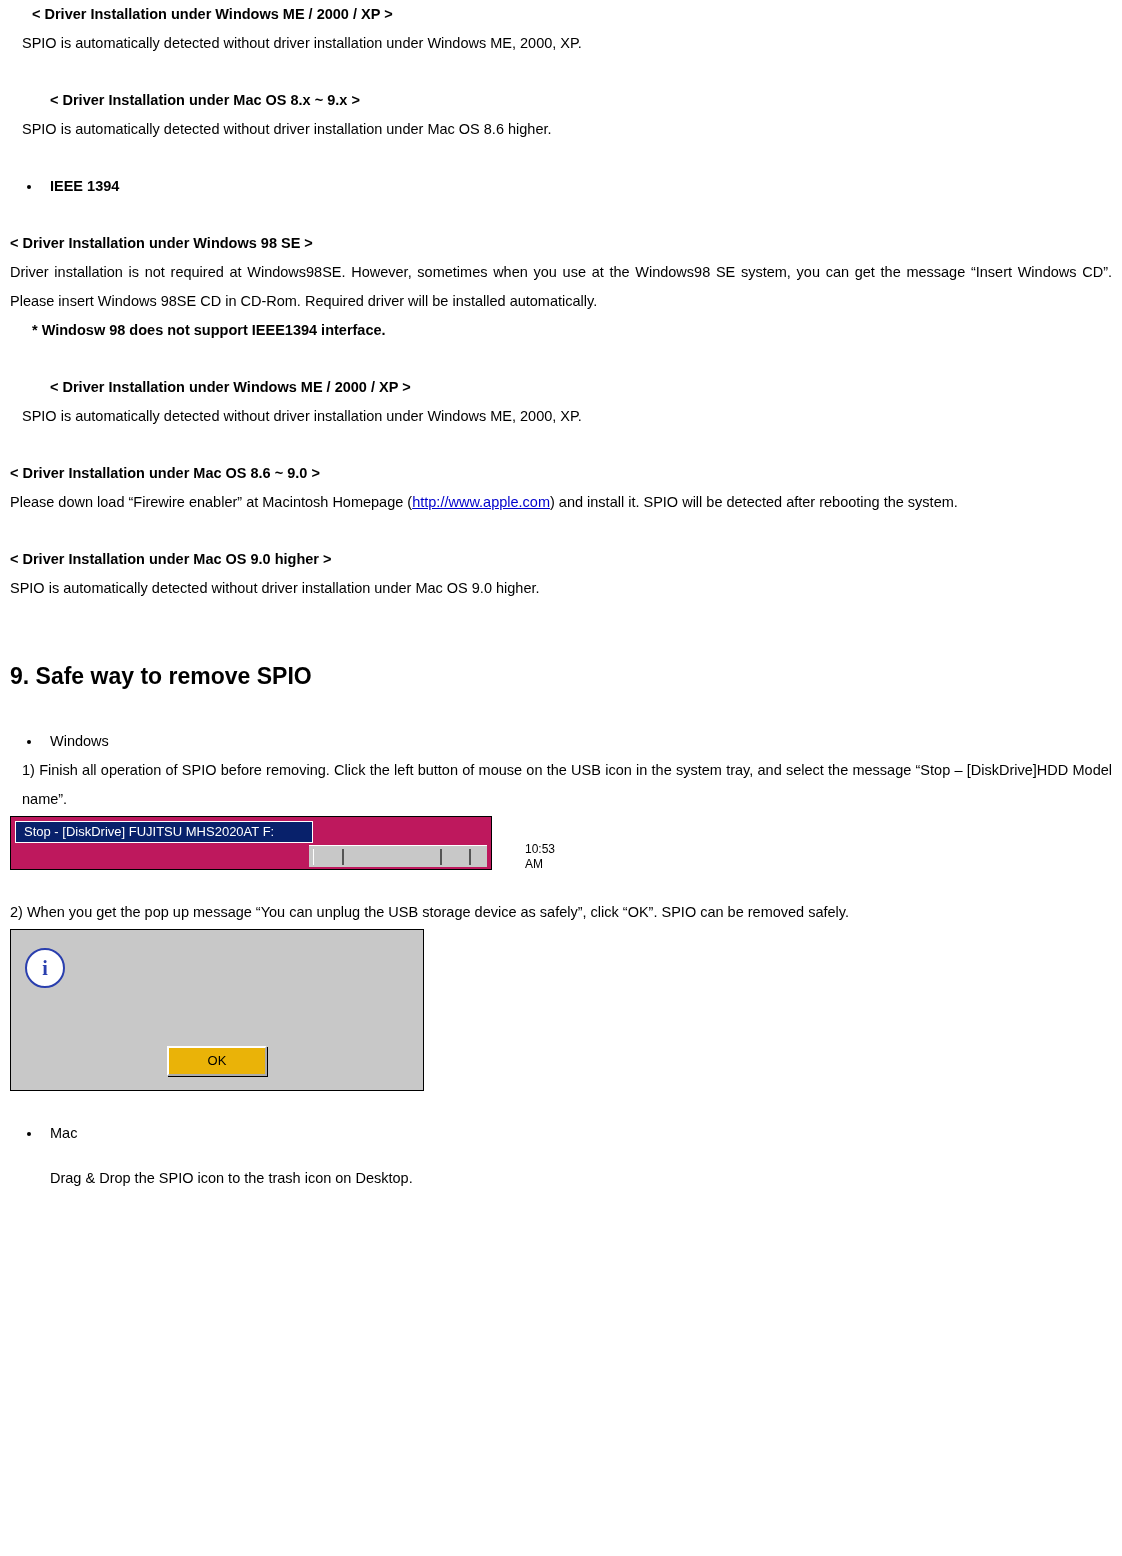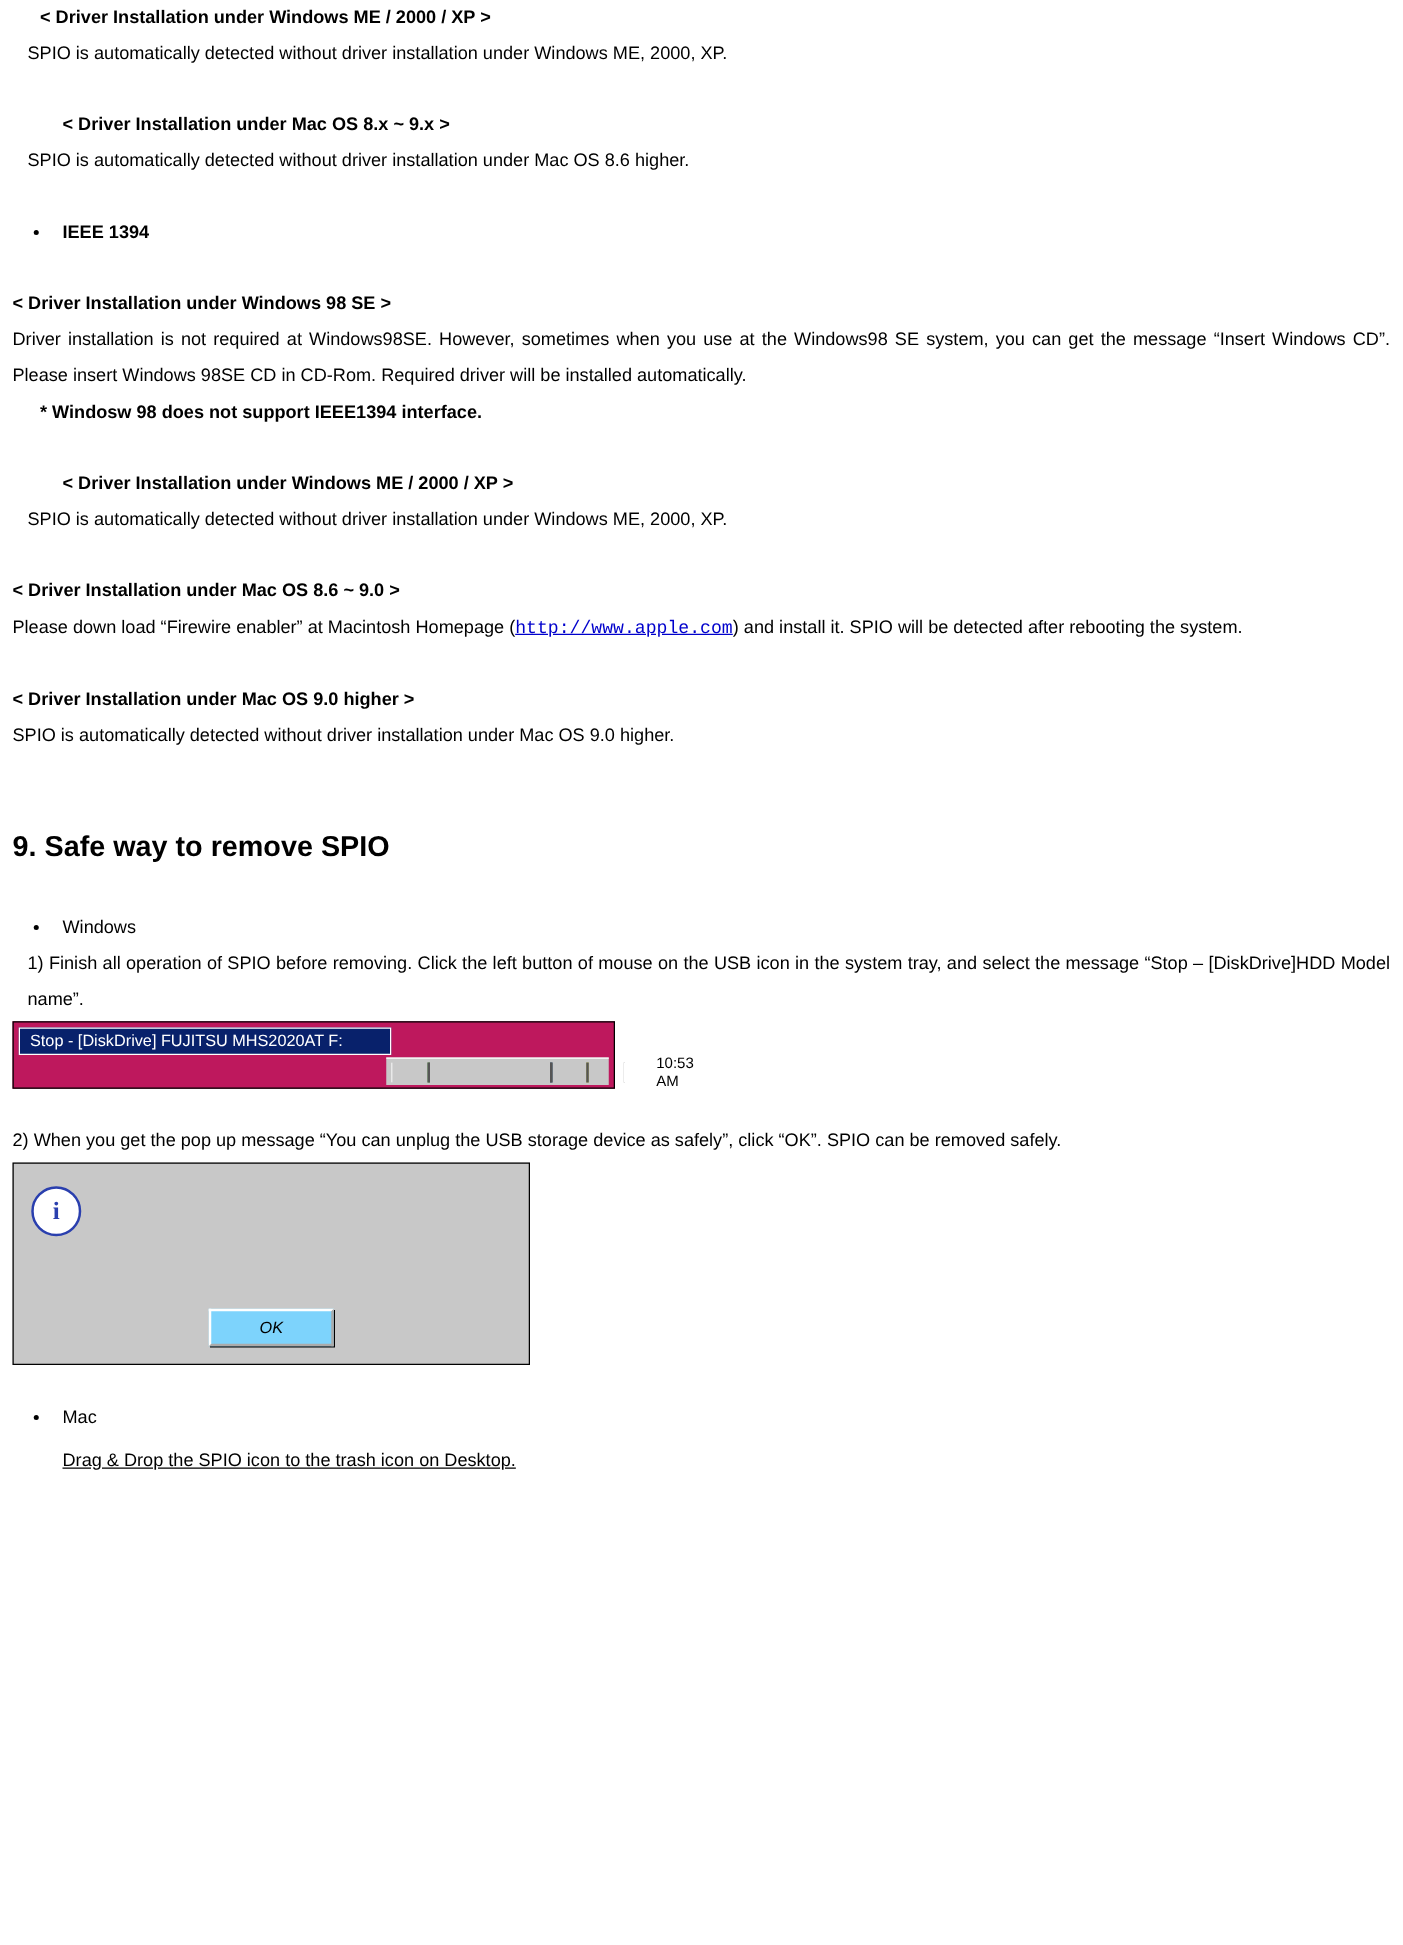--- a/index.html
+++ b/index.html
@@ -31,21 +31,21 @@
 
   ul.bullet {
     list-style: disc;
     margin: 0;
     padding-left: 32px;
   }
   ul.bullet > li {
     padding-left: 8px;
   }
 
-  a { color: #0000cc; text-decoration: underline; font-family: Liberation Mono, monospace; }
+  a { color: #0000cc; text-decoration: underline; }
 
   h2.section {
     font-size: 23px;
     font-weight: 700;
     margin: 0 0 10px 0;
   }
 
   
   .tray-shot {
     width: 468px;
@@ -132,26 +132,25 @@
     display:flex; align-items:center; justify-content:center;
     color:#2a3fae; font-weight:700; font-size:20px; font-family:"Times New Roman",serif;
     flex: none;
   }
   .dialog-btn-row {
     position:absolute; left:0; right:0; bottom:14px;
     display:flex; justify-content:center;
   }
   .win-btn {
     min-width: 96px; height: 26px;
-    background:#7dd3fc;
+    background:#eab308;
     border:2px outset #fff;
     font-size:13px;
     display:flex; align-items:center; justify-content:center;
     box-shadow: 1px 1px 0 #000;
-    font-style: italic;
   }
 </style>
 </head>
 <body>
 
 <p class="para bold indent2">&lt; Driver Installation under Windows ME / 2000 / XP &gt;</p>
 <p class="para indent1">SPIO is automatically detected without driver installation under Windows ME, 2000, XP.</p>
 
 <div class="spacer"></div>
 
@@ -226,15 +225,15 @@
   <div class="dialog-btn-row">
     <div class="win-btn">OK</div>
   </div>
 </div>
 
 <div class="spacer"></div>
 
 <ul class="bullet">
   <li>
     <span>Mac</span>
-    <div style="margin-top:6px;text-decoration:underline;">Drag &amp; Drop the SPIO icon to the trash icon on Desktop.</div>
+    <div style="margin-top:16px;">Drag &amp; Drop the SPIO icon to the trash icon on Desktop.</div>
   </li>
 </ul>
 
 </body></html>

